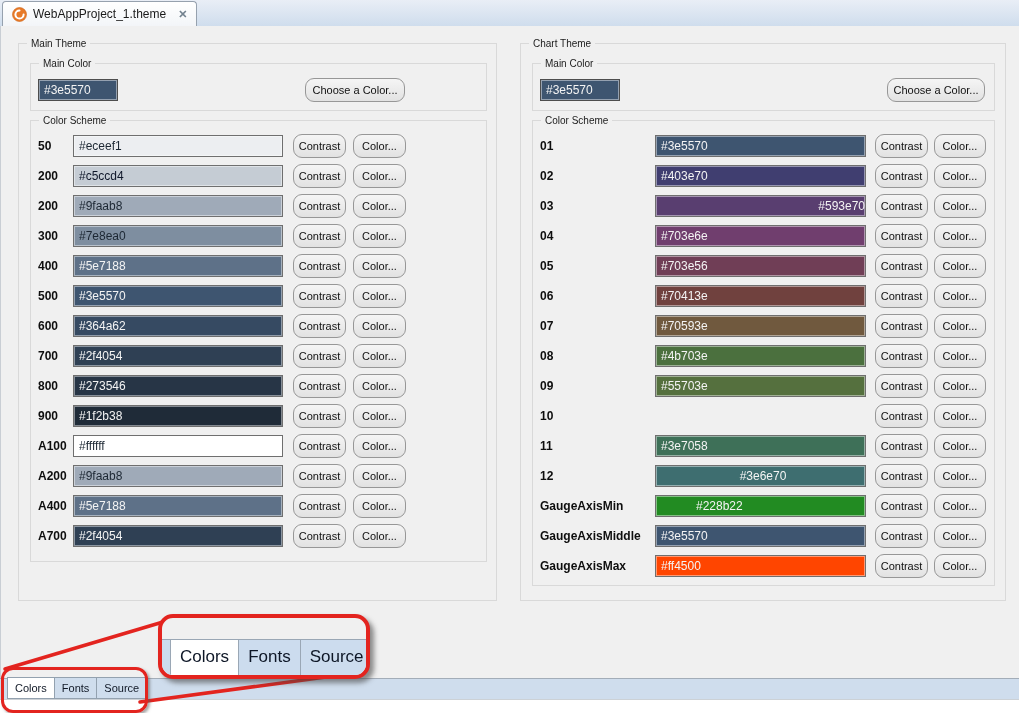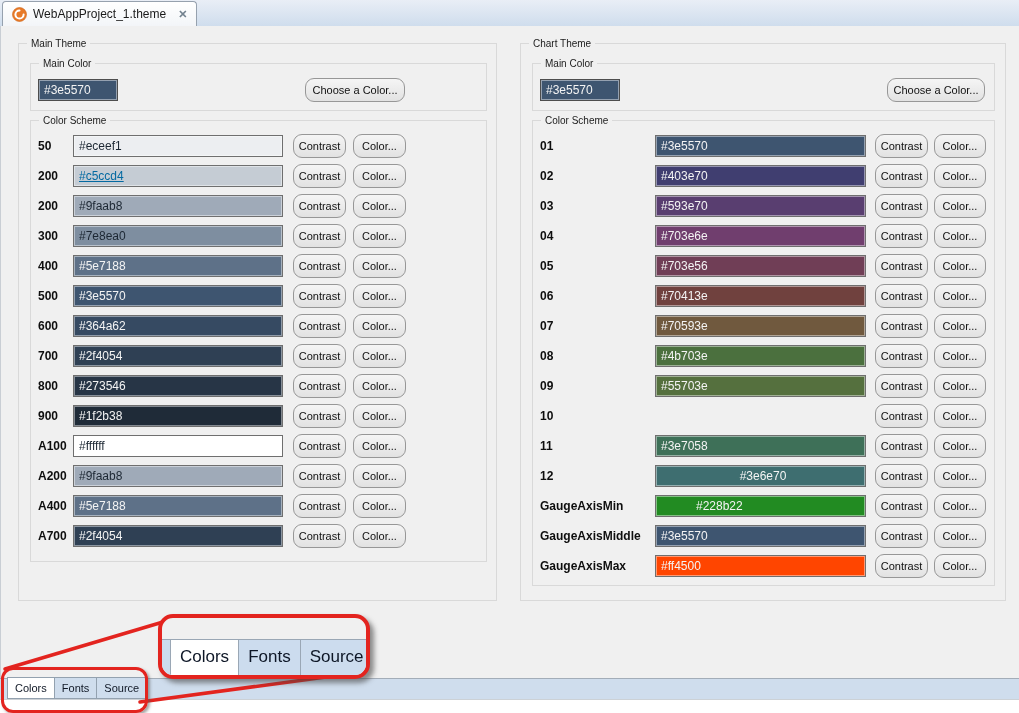--- a/index.html
+++ b/index.html
@@ -98,21 +98,21 @@
   </div>
   <div id="main-rows" class="left-rows">
       <div class="scheme-row" style="left: 30px; top: 134px; width: 460px;">
         <span class="row-label">50</span>
         <div class="swatch" style="background: rgb(236, 238, 241); color: rgb(28, 39, 51);">#eceef1</div>
         <button class="btn contrast">Contrast</button>
         <button class="btn colorbtn">Color...</button>
       </div>
       <div class="scheme-row" style="left: 30px; top: 164px; width: 460px;">
         <span class="row-label">200</span>
-        <div class="swatch" style="background: rgb(197, 204, 212); color: #0369a1; text-decoration: underline;">#c5ccd4</div>
+        <div class="swatch" style="background: rgb(197, 204, 212); color: #0f172a;">#c5ccd4</div>
         <button class="btn contrast">Contrast</button>
         <button class="btn colorbtn">Color...</button>
       </div>
       <div class="scheme-row" style="left: 30px; top: 194px; width: 460px;">
         <span class="row-label">200</span>
         <div class="swatch" style="background: rgb(159, 170, 184); color: rgb(28, 39, 51);">#9faab8</div>
         <button class="btn contrast">Contrast</button>
         <button class="btn colorbtn">Color...</button>
       </div>
       <div class="scheme-row" style="left: 30px; top: 224px; width: 460px;">
@@ -203,21 +203,21 @@
         <button class="btn colorbtn">Color...</button>
       </div>
       <div class="scheme-row" style="left: 532px; top: 164px; width: 460px;">
         <span class="row-label">02</span>
         <div class="swatch" style="background: rgb(64, 62, 112); color: rgb(244, 244, 244);">#403e70</div>
         <button class="btn contrast">Contrast</button>
         <button class="btn colorbtn">Color...</button>
       </div>
       <div class="scheme-row" style="left: 532px; top: 194px; width: 460px;">
         <span class="row-label">03</span>
-        <div class="swatch" style="background: rgb(89, 62, 112); color: rgb(244, 244, 244);">#593e70</div>
+        <div class="swatch" style="background: rgb(89, 62, 112); color: rgb(244, 244, 244); text-align: right;">#593e70</div>
         <button class="btn contrast">Contrast</button>
         <button class="btn colorbtn">Color...</button>
       </div>
       <div class="scheme-row" style="left: 532px; top: 224px; width: 460px;">
         <span class="row-label">04</span>
         <div class="swatch" style="background: rgb(112, 62, 110); color: rgb(244, 244, 244);">#703e6e</div>
         <button class="btn contrast">Contrast</button>
         <button class="btn colorbtn">Color...</button>
       </div>
       <div class="scheme-row" style="left: 532px; top: 254px; width: 460px;">

